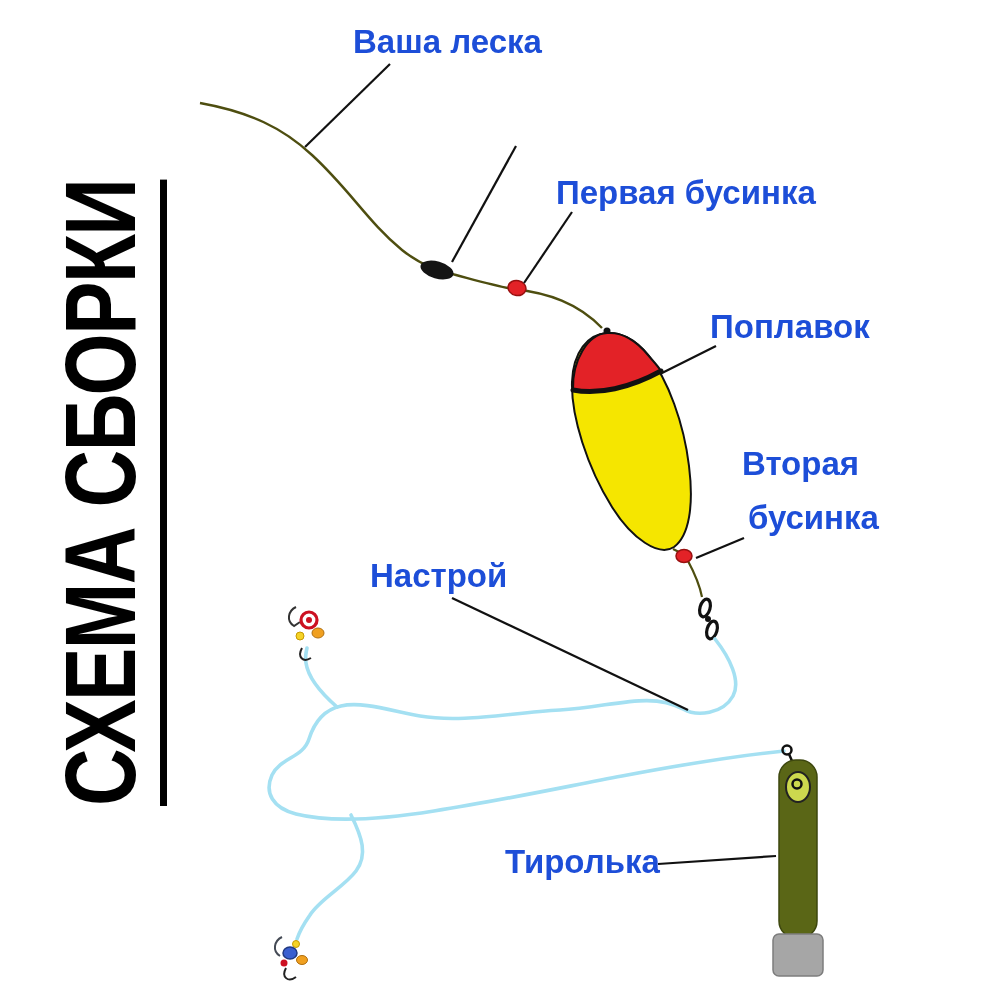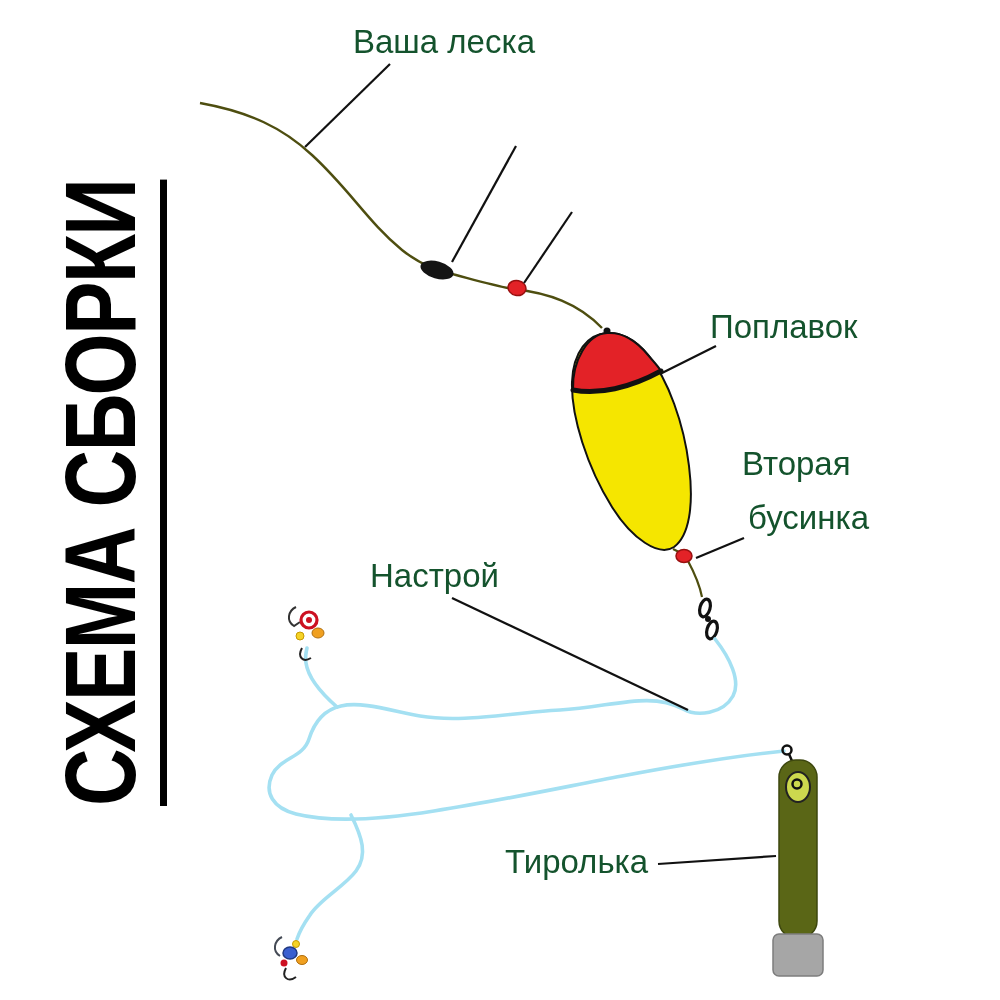--- a/index.html
+++ b/index.html
@@ -16,22 +16,22 @@
     overflow: hidden;
   }
   #diagram-svg {
     position: absolute;
     left: 0;
     top: 0;
   }
   .label {
     position: absolute;
     font-size: 33px;
-    font-weight: 400;
-    color: #14532d;
+    font-weight: 700;
+    color: #1d4ed8;
     white-space: nowrap;
     line-height: 1.1;
   }
   .schema-title {
     position: absolute;
     left: 50px;
     top: 806px;
     transform-origin: 0 0;
     transform: rotate(-90deg) scale(0.8, 1);
     font-size: 100px;
@@ -121,20 +121,21 @@
       <line x1="452" y1="598" x2="688" y2="710"></line>
       <line x1="658" y1="864" x2="776" y2="856"></line>
     </g>
   </svg>
 
   <div class="schema-title">СХЕМА СБОРКИ</div>
 
   <div class="label" style="left:353px; top:24px;">Ваша леска</div>
 
 
+  <div class="label" style="left:556px; top:175px;">Первая бусинка</div>
 
   <div class="label" style="left:710px; top:309px;text-align:right;">Поплавок</div>
 
   <div class="label" style="left:748px; top:500px;">бусинка</div>
 
   <div class="label" style="left:742px; top:446px;">Вторая</div>
 
   <div class="label" style="left:505px; top:844px;">Тиролька</div>
 
   <div class="label" style="left:370px; top:558px;">Настрой</div>

